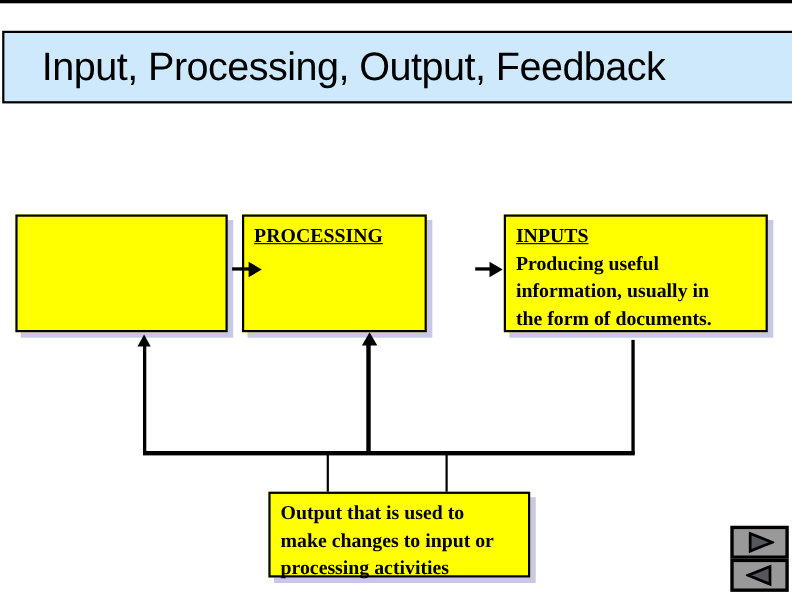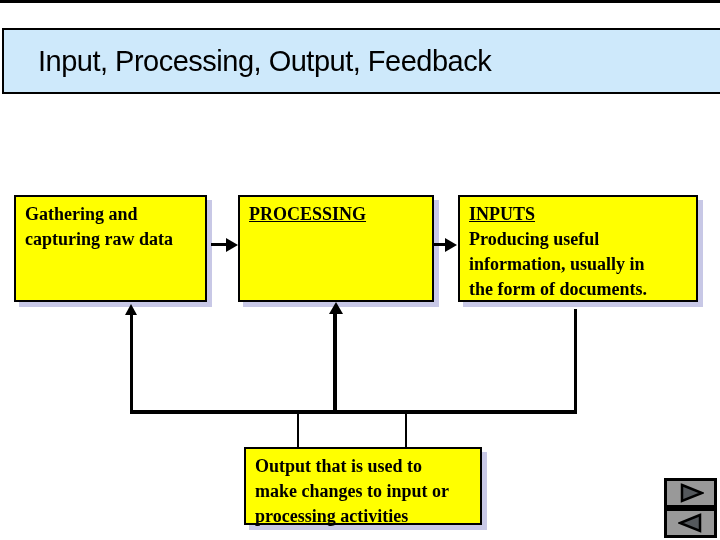--- a/index.html
+++ b/index.html
@@ -7,32 +7,32 @@
     position:relative;width:720px;height:540px;background:#ffffff;
     overflow:hidden;font-family:"Liberation Sans",sans-serif;
   }
   .top-strip{position:absolute;left:0;top:0;width:720px;height:3px;background:#000000;}
   .title-box{
     position:absolute;left:2px;top:28px;width:725px;height:66px;
     background:#cee9fb;border:2px solid #000000;box-sizing:border-box;
     display:flex;align-items:center;
   }
   .title-box span{
-    padding-left:34px;font-size:29px;letter-spacing:-0.5px;color:#000000;
+    padding-left:34px;font-size:36px;letter-spacing:-0.5px;color:#000000;
     white-space:nowrap;font-family:"Liberation Sans",sans-serif;
   }
   .ybox{
     position:absolute;background:#ffff00;border:2px solid #000000;
     box-sizing:border-box;box-shadow:5px 5px 0 #c8c8e6;
     font-family:"Liberation Serif",serif;font-weight:bold;color:#000000;
     padding:5px 9px;font-size:18px;line-height:25px;
   }
   .box-heading{text-decoration:underline;}
   .box-inputs{left:14px;top:195px;width:193px;height:107px;}
-  .box-processing{left:238px;top:195px;width:196px;height:107px;}
+  .box-processing{left:220px;top:195px;width:168px;height:107px;}
   .box-outputs{left:458px;top:195px;width:240px;height:107px;}
   .feedback-box{left:244px;top:447px;width:238px;height:78px;}
   .line{position:absolute;background:#000000;}
   .tri{position:absolute;width:0;height:0;}
   .tri-right{border-top:7px solid transparent;border-bottom:7px solid transparent;border-left:12px solid #000000;}
   .tri-up{border-left:6px solid transparent;border-right:6px solid transparent;border-bottom:11px solid #000000;}
   .nav-btn{
     position:absolute;left:664px;width:53px;height:30px;background:#999999;
     border:3px solid #000000;box-sizing:border-box;padding:0;margin:0;
     display:flex;align-items:center;justify-content:center;cursor:pointer;
@@ -45,21 +45,20 @@
 
 <div class="slide">
 
   <div class="top-strip"></div>
 
   <div class="title-box">
     <span>Input, Processing, Output, Feedback</span>
   </div>
 
   <div class="ybox box-inputs">
-    <div class="box-body">Gathering and<br>capturing raw data</div>
   </div>
 
   <div class="ybox box-processing">
     <div class="box-heading">PROCESSING</div>
   </div>
 
   <div class="ybox box-outputs">
     <div class="box-heading">INPUTS</div>
     <div class="box-body">Producing useful<br>information, usually in<br>the form of documents.</div>
   </div>

